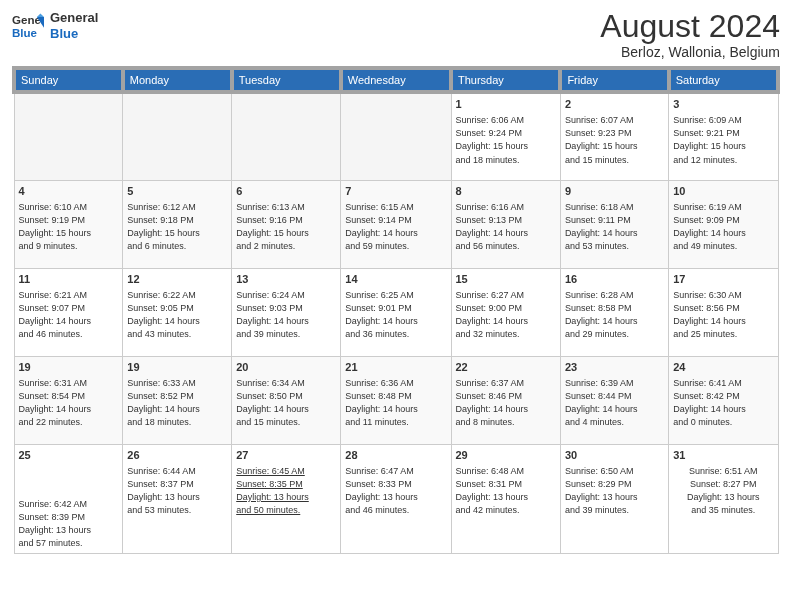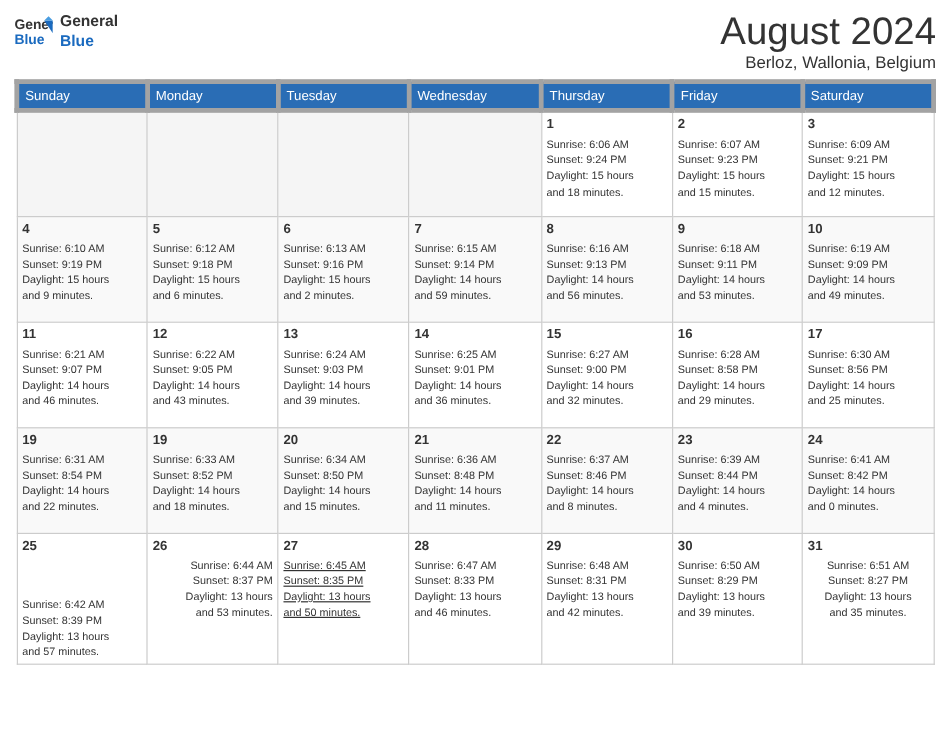--- a/index.html
+++ b/index.html
@@ -306,21 +306,21 @@
         <tr>
           <td>
             <span class="day-number">25</span>
             <div class="day-info" style="white-space: pre-line; margin-top: 35px;">Sunrise: 6:42 AM
 Sunset: 8:39 PM
 Daylight: 13 hours
 and 57 minutes.</div>
           </td>
           <td>
             <span class="day-number">26</span>
-            <div class="day-info" style="white-space: pre-line; text-align: right;">Sunrise: 6:44 AM
+            <div class="day-info" style="white-space: pre-line;">Sunrise: 6:44 AM
 Sunset: 8:37 PM
 Daylight: 13 hours
 and 53 minutes.</div>
           </td>
           <td>
             <span class="day-number">27</span>
             <div class="day-info" style="white-space: pre-line; text-decoration: underline;">Sunrise: 6:45 AM
 Sunset: 8:35 PM
 Daylight: 13 hours
 and 50 minutes.</div>

